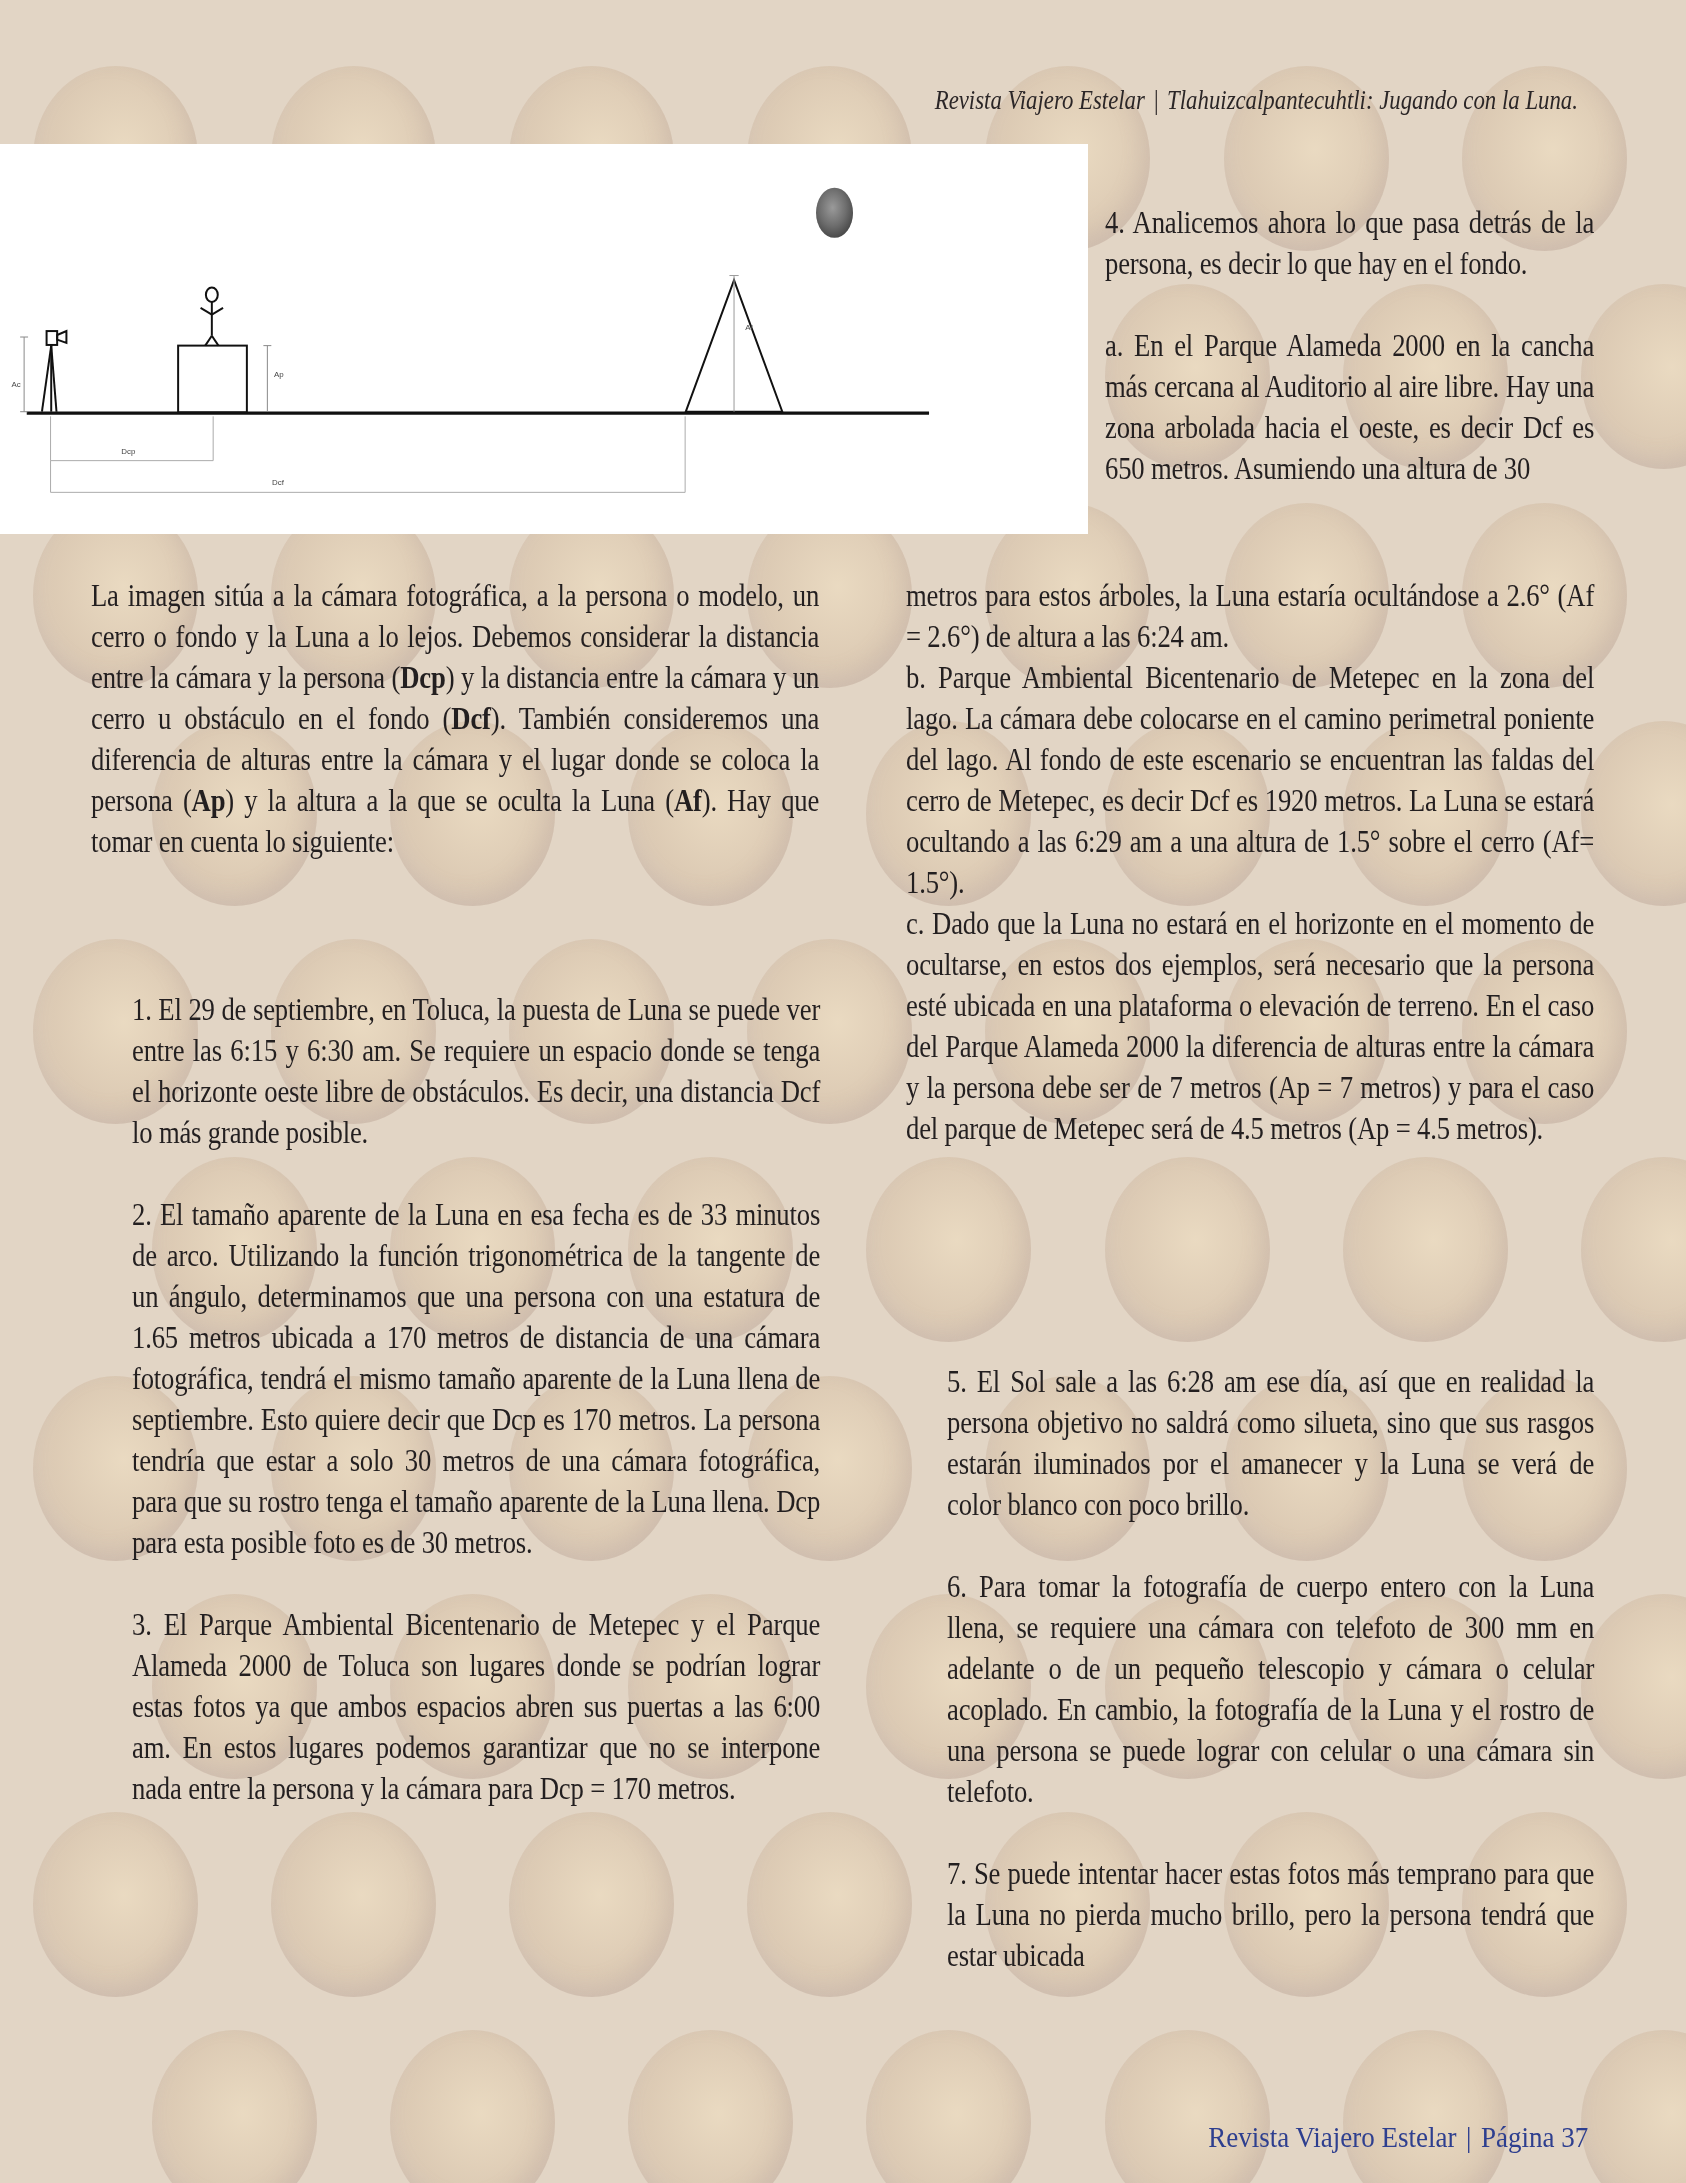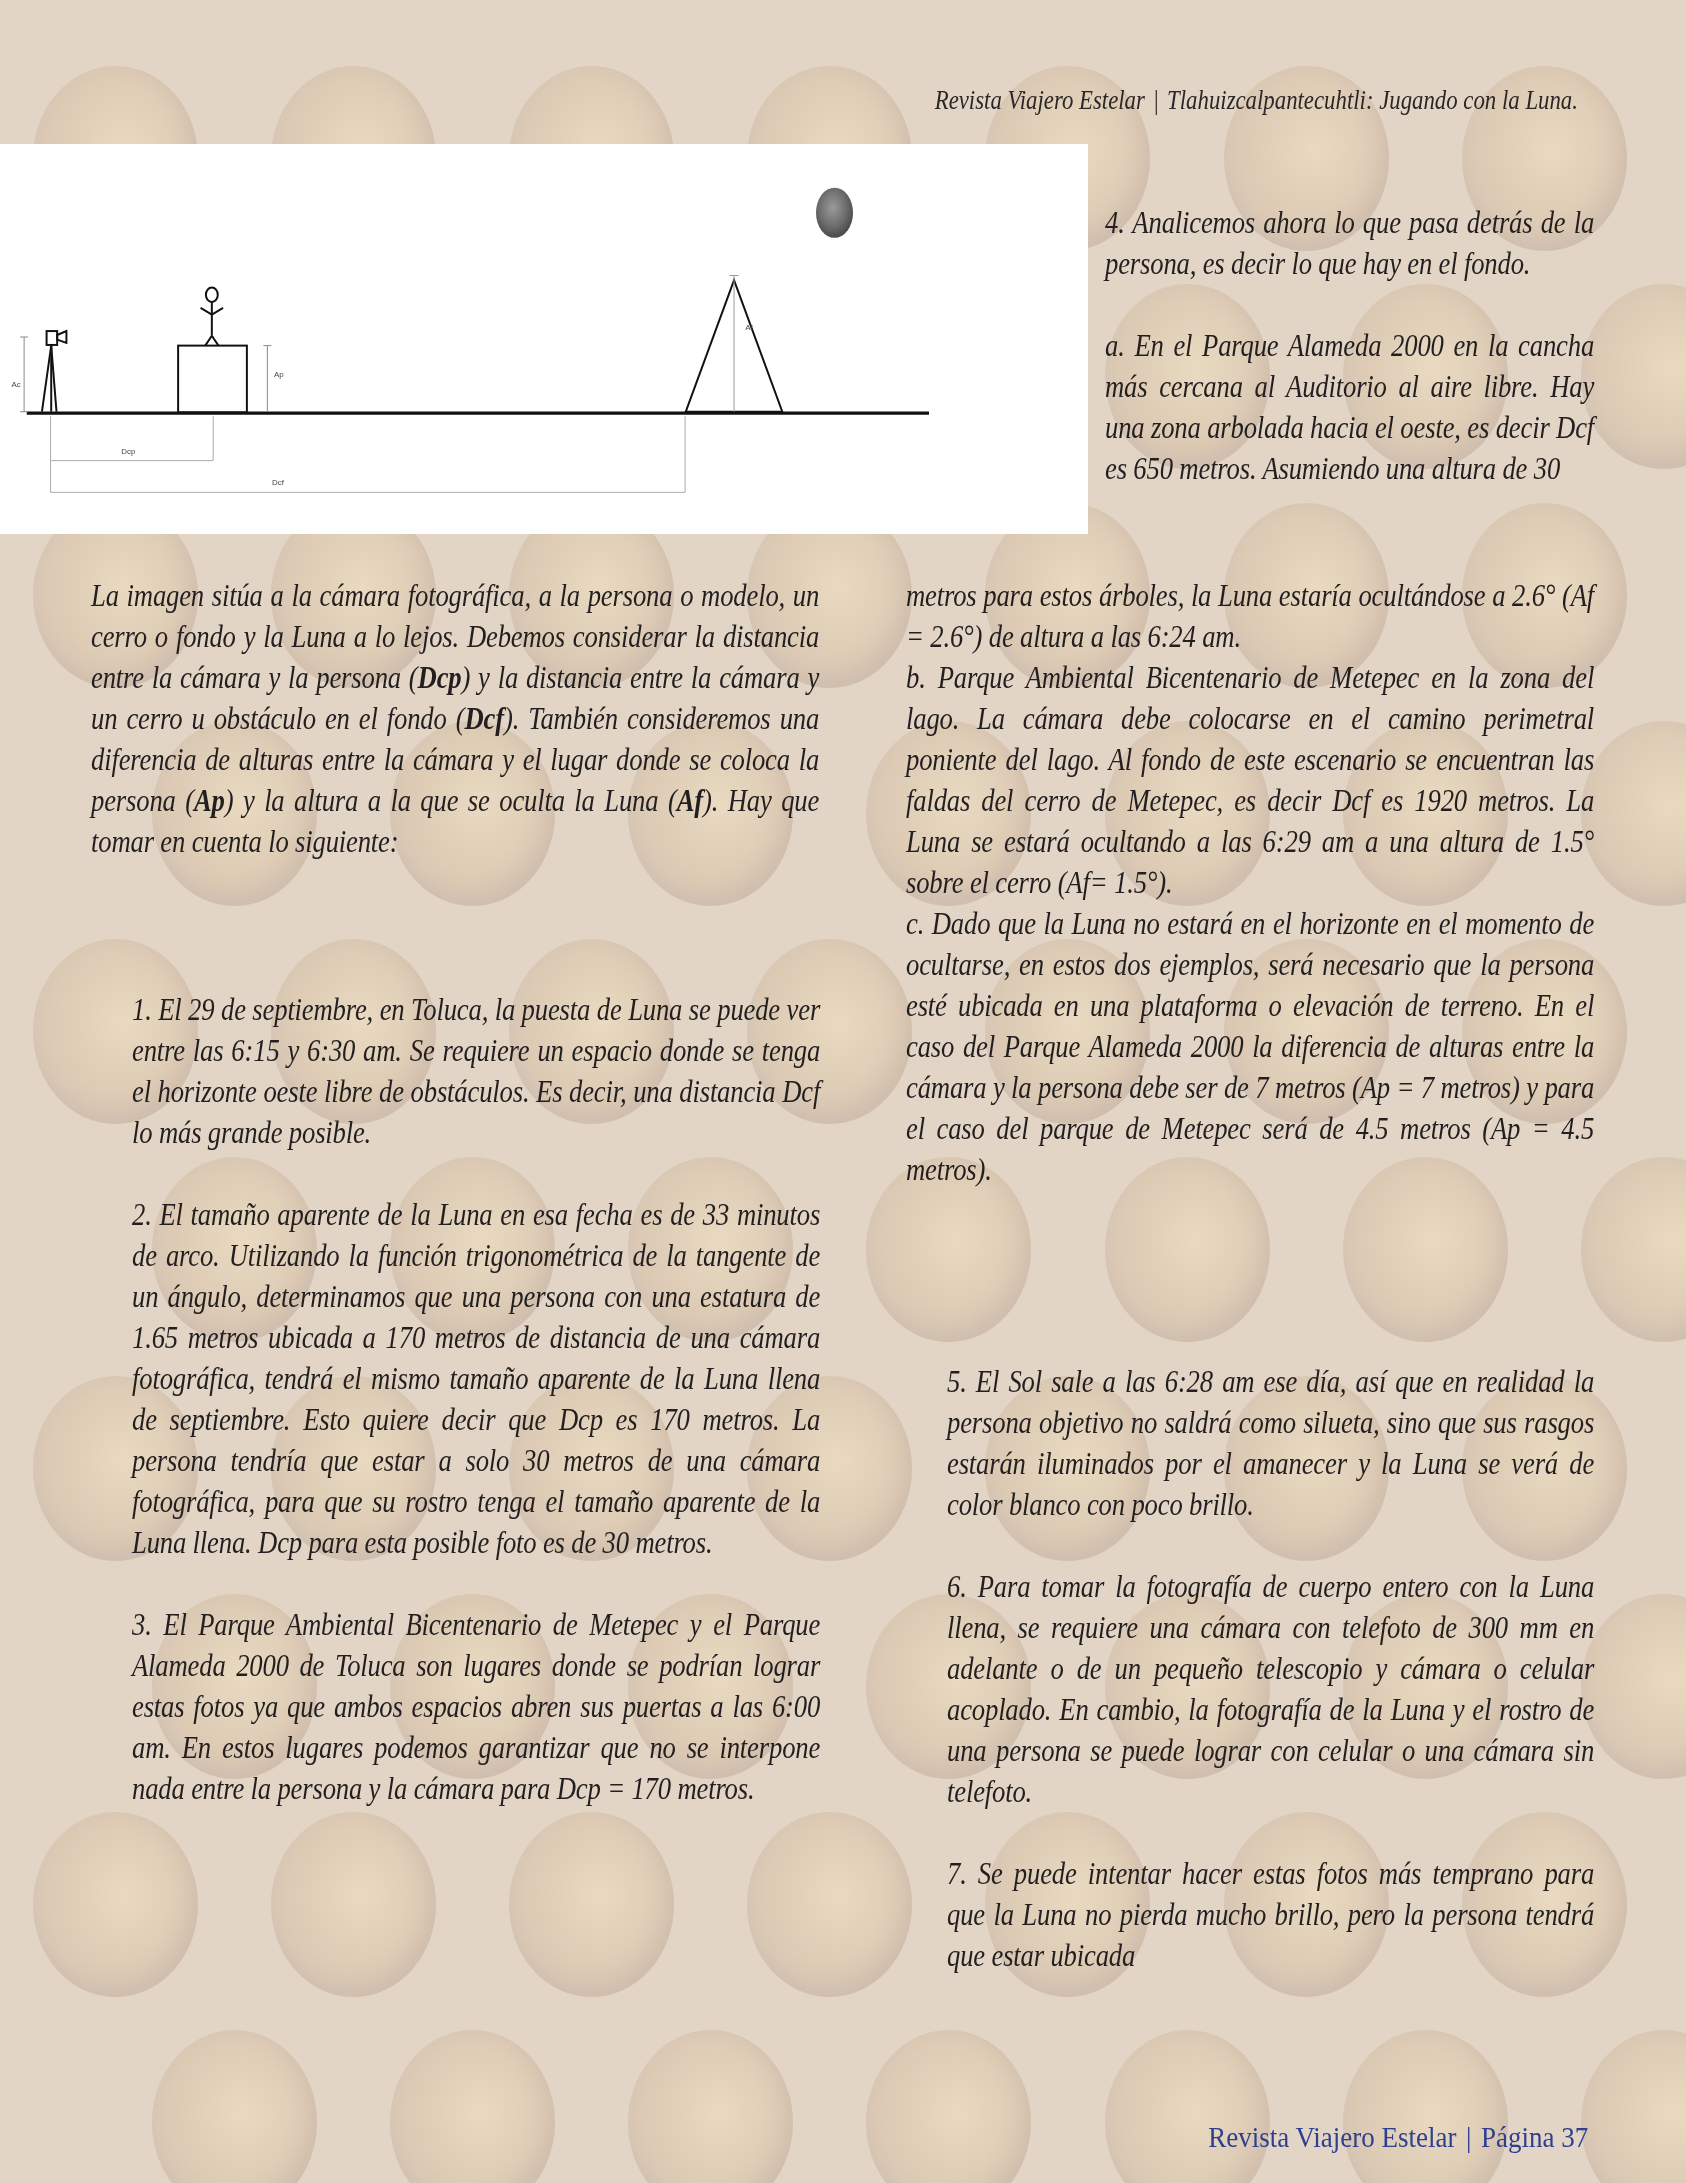--- a/index.html
+++ b/index.html
@@ -21,21 +21,21 @@
     transform: scaleX(0.86); transform-origin: right center; white-space: nowrap;
   }
   .header .sep { margin: 0 9.3px; }
   .figure {
     position: absolute; left: 0; top: 144px; width: 1088px; height: 390px;
     background: #ffffff; z-index: 2;
   }
   .figure svg { width: 100%; height: 100%; display: block; }
   .col {
     position: absolute; z-index: 2; font-size: 31px; line-height: 41px;
-    text-align: justify; letter-spacing: -0.2px; font-style: italic;
+    text-align: justify; letter-spacing: -0.2px;
   }
   .col p { margin: 0; }
   .col .gap { height: 41px; }
   .squeeze { display: block; transform: scaleX(0.86); transform-origin: left top; width: 116.3%; }
   .left-intro { left: 91px; top: 575px; width: 728px; }
   .left-list { left: 132px; top: 989px; width: 688px; }
   .right-top { left: 1105px; top: 202px; width: 489px; }
   .right-main { left: 906px; top: 575px; width: 688px; }
   .right-list { left: 947px; top: 1361px; width: 647px; }
   b { font-weight: bold; }

